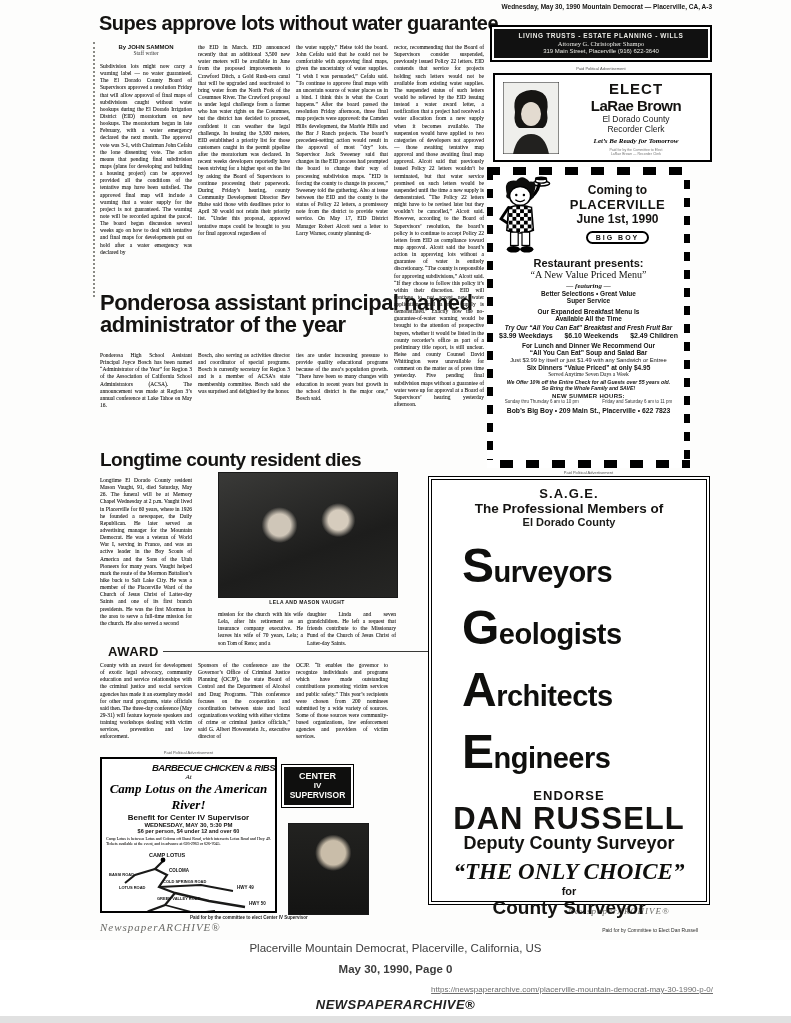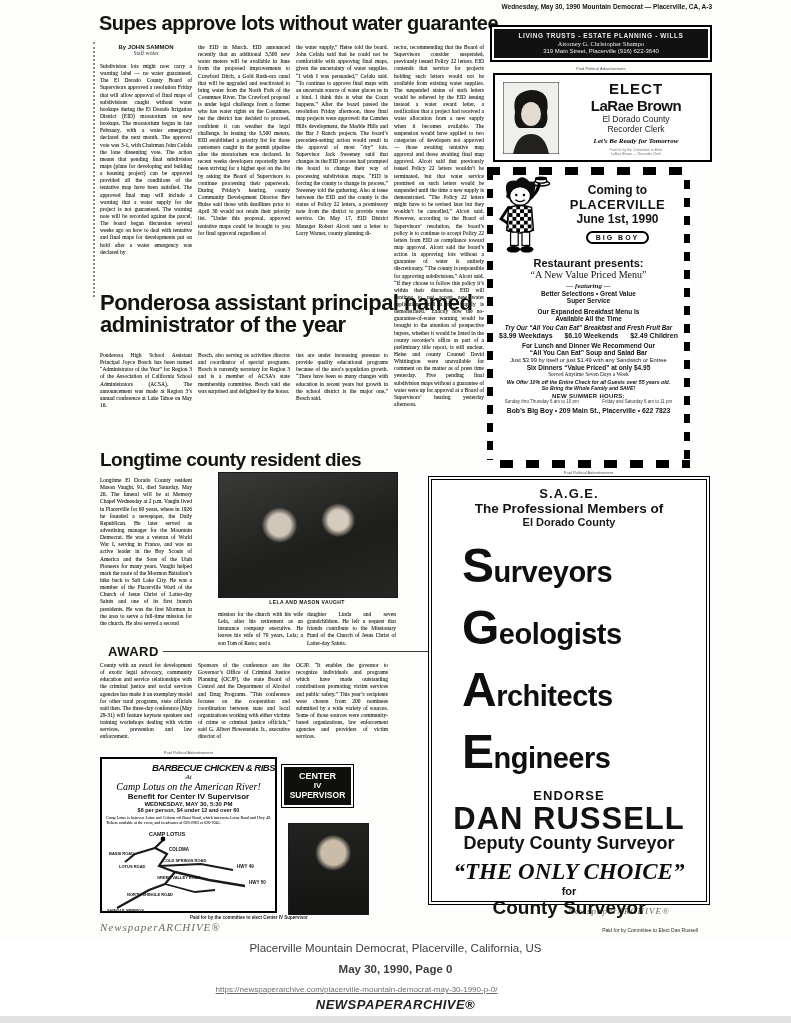--- a/index.html
+++ b/index.html
@@ -100,21 +100,21 @@
     </div>
     <div class="abs col" style="left:100px;top:662px;width:92px;height:88px;">County with an award for development of exotic legal advocacy, community education and service relationships with the criminal justice and social services agencies has made it an exemplary model for other rural programs, state officials said then. The three-day conference (May 29-31) will feature keynote speakers and training workshops dealing with victim services, prevention and law enforcement.</div>
     <div class="abs col" style="left:198px;top:662px;width:92px;height:88px;">Sponsors of the conference are the Governor’s Office of Criminal Justice Planning (OCJP), the state Board of Control and the Department of Alcohol and Drug Programs. “This conference focuses on the cooperation and coordination between state and local organizations working with either victims of crime or criminal justice officials,” said G. Albert Howenstein Jr., executive director of</div>
     <div class="abs col" style="left:296px;top:662px;width:92px;height:88px;">OCJP. “It enables the governor to recognize individuals and programs which have made outstanding contributions promoting victim services and public safety.” This year’s recipients were chosen from 200 nominees submitted by a wide variety of sources. Some of those sources were community-based organizations, law enforcement agencies and providers of victim services.</div>
 
     <div class="abs ctr tiny" style="left:100px;top:750px;width:177px;">Paid Political Advertisement</div>
 
     <div class="abs" style="left:100px;top:757px;width:177px;height:156px;border:2.5px solid #000;box-sizing:border-box;background:#fff;overflow:hidden;">
       <div class="ctr hl" style="font-size:9.5px;font-style:italic;margin-top:3px;text-align:right;">BARBECUE CHICKEN &amp; RIBS</div>
       <div class="ctr serifb" style="font-size:7px;font-style:italic;">At</div>
-      <div class="ctr serifb" style="font-size:10px;font-style:italic;">Camp Lotus on the American River!</div>
+      <div class="ctr serifb" style="font-size:13px;font-style:italic;font-weight:bold;">Camp Lotus on the American River!</div>
       <div class="ctr hl" style="font-size:8px;letter-spacing:0;">Benefit for Center IV Supervisor</div>
       <div class="ctr hl" style="font-size:6px;letter-spacing:0;">WEDNESDAY, MAY 30, 5:30 PM</div>
       <div class="ctr hl" style="font-size:5.5px;letter-spacing:0;">$6 per person, $4 under 12 and over 60</div>
       <div class="col" style="margin:2px 4px 0 4px;font-size:4px;height:12px;">Camp Lotus is between Lotus and Coloma off Bassi Road, which intersects Lotus Road and Hwy 49. Tickets available at the event, and in advance at 626-2963 or 626-7045.</div>
       <svg width="168" height="86" viewBox="0 0 168 86" style="display:block;margin:1px auto 0 auto;">
         <path d="M58,12 L50,20 L62,26 L54,38 L70,44 L60,56 L44,62 L30,70 L12,80" fill="none" stroke="#1a1a19" stroke-width="2.2"></path>
         <path d="M50,20 L30,26 L20,34" fill="none" stroke="#1a1a19" stroke-width="2"></path>
         <path d="M54,38 L96,36 L128,42" fill="none" stroke="#1a1a19" stroke-width="2"></path>
         <path d="M70,44 L104,52 L140,58" fill="none" stroke="#1a1a19" stroke-width="2.4"></path>
         <path d="M60,56 L90,64 L110,62" fill="none" stroke="#1a1a19" stroke-width="1.8"></path>
@@ -249,16 +249,16 @@
       <div class="ctr hl" style="font-size:18px;letter-spacing:0;line-height:1.1;">Deputy County Surveyor</div>
       <div class="ctr serifb" style="font-size:23px;font-weight:700;font-style:italic;margin-top:6px;line-height:1;">“THE ONLY CHOICE”</div>
       <div class="ctr hl" style="font-size:11px;margin-top:2px;letter-spacing:0;">for</div>
       <div class="ctr hl" style="font-size:19px;letter-spacing:0;">County Surveyor</div>
       <div style="text-align:right;font-size:5px;margin-top:8px;color:#2c2c2a;">Paid for by Committee to Elect Dan Russell</div>
     </div>
   </div>
 
   <div class="abs ctr" style="left:0;top:942px;width:791px;font-size:11.5px;color:#3d3d3d;">Placerville Mountain Democrat, Placerville, California, US</div>
   <div class="abs ctr" style="left:0;top:963px;width:791px;font-size:11.5px;color:#3d3d3d;font-weight:bold;">May 30, 1990, Page 0</div>
-  <a class="abs ctr link" style="left:0;top:985px;width:713px;font-size:8px;" href="#">https://newspaperarchive.com/placerville-mountain-democrat-may-30-1990-p-0/</a>
+  <a class="abs ctr link" style="left:0;top:985px;width:713px;font-size:8px;text-align:right;" href="#">https://newspaperarchive.com/placerville-mountain-democrat-may-30-1990-p-0/</a>
   <div class="abs ctr" style="left:0;top:997px;width:791px;font-size:13px;font-weight:700;font-style:italic;letter-spacing:.5px;color:#222;">NEWSPAPERARCHIVE®</div>
   <div class="abs" style="left:0;top:1016px;width:791px;height:7px;background:#e1e1e1;"></div>
 </div>
 
 </body></html>

